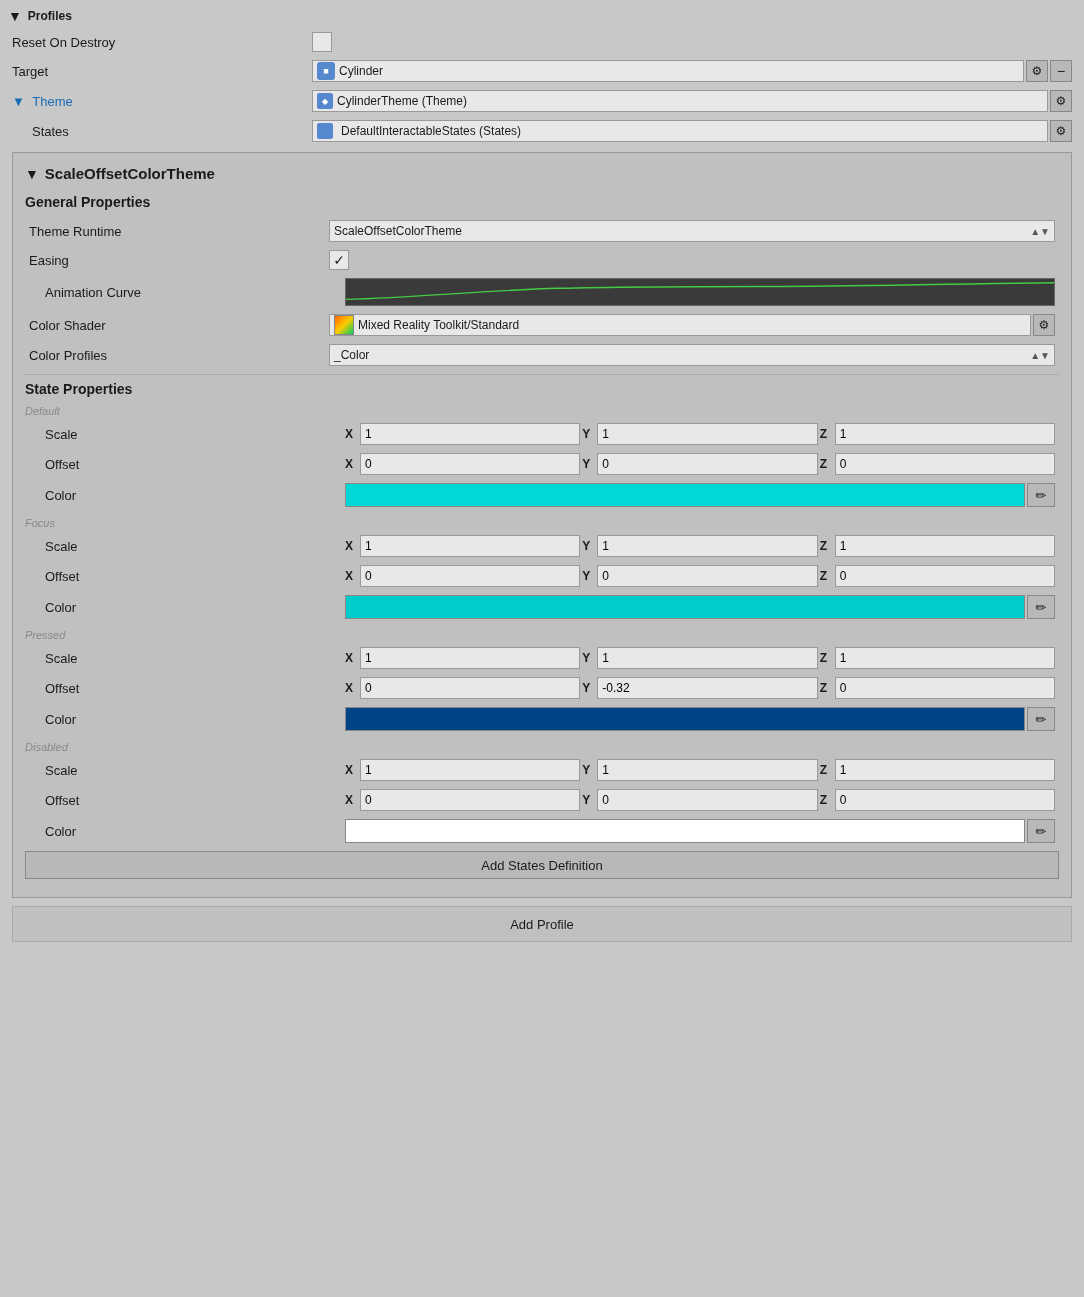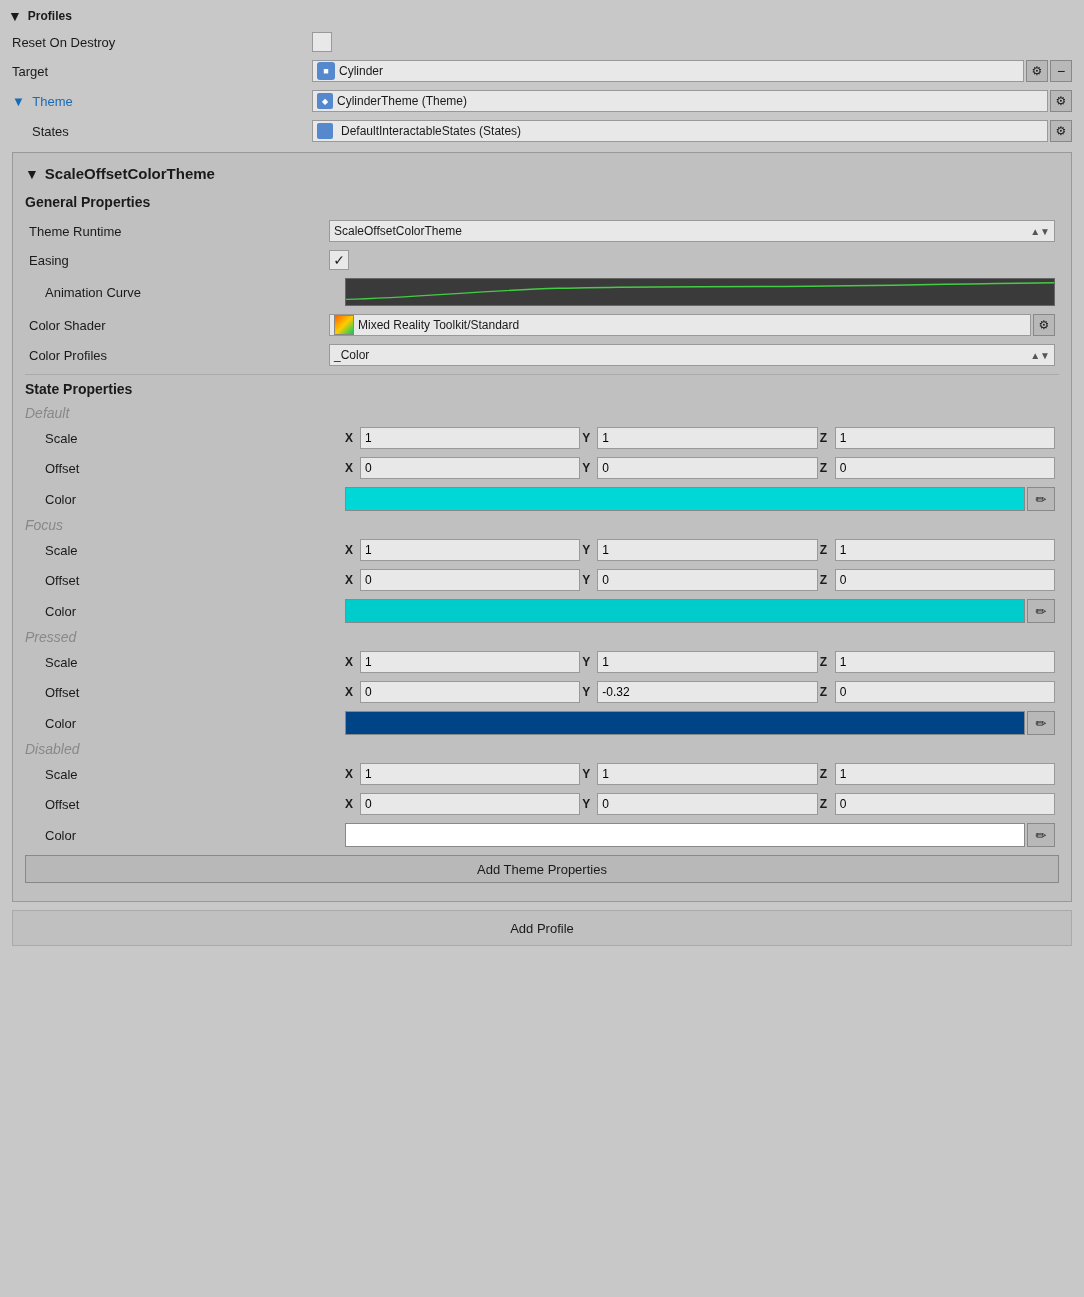--- a/index.html
+++ b/index.html
@@ -197,24 +197,25 @@
       background: #b8b8b8;
       border: 1px solid #888;
       display: flex;
       align-items: center;
       justify-content: center;
       cursor: pointer;
       margin-left: 2px;
       font-size: 13px;
     }
     .state-label {
-      font-size: 14px;
+      font-size: 11px;
       color: #888;
       font-style: italic;
       margin-bottom: 4px;
+      margin-top: 8px;
     }
     .indented {
       padding-left: 20px;
     }
     .add-btn {
       background: #b8b8b8;
       border: 1px solid #888;
       height: 28px;
       display: flex;
       align-items: center;
@@ -528,21 +529,21 @@
           <div class="color-row-value">
             <div class="color-swatch" style="background:#ffffff;"></div>
             <div class="eyedropper-btn">✏</div>
           </div>
         </div>
       </div>
 
     </div>
 
     <div class="add-btn">
-      <span>Add Theme Properties</span>
+      <span>Add States Definition</span>
     </div>
 
   </div>
 
   <div class="add-btn-large">
     <span>Add Profile</span>
   </div>
 
 </div>
 

